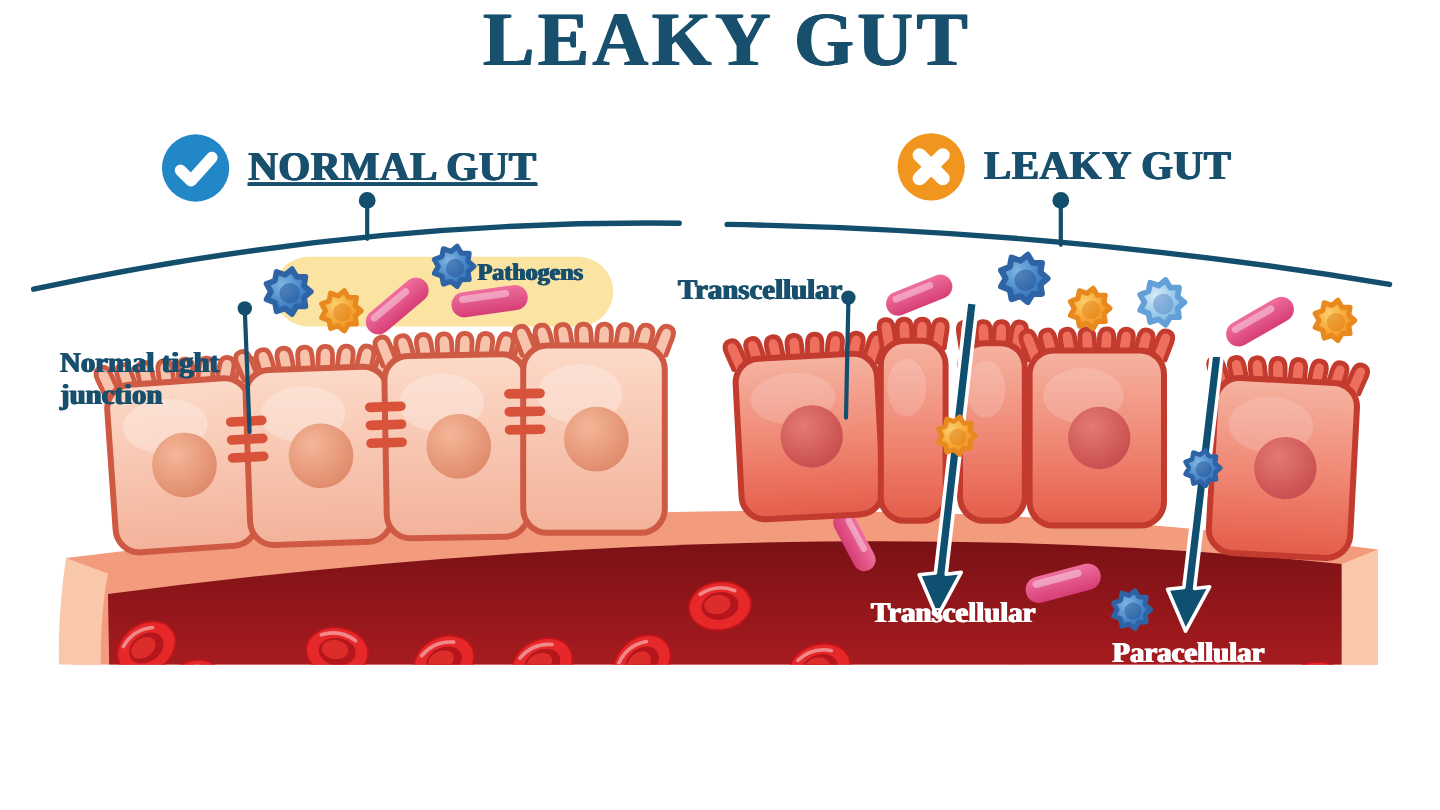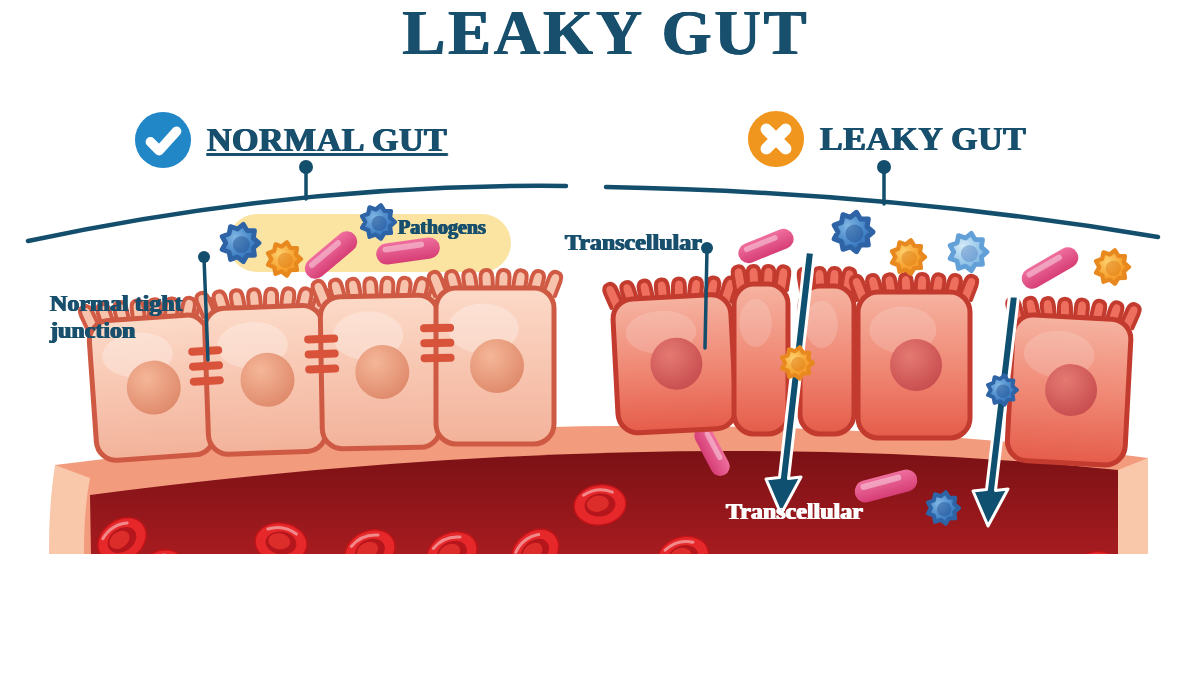--- a/index.html
+++ b/index.html
@@ -389,13 +389,14 @@
       <circle r="29" fill="#f0951d"></circle>
       <path d="M -10,-10 L 10,10 M 10,-10 L -10,10" stroke="#fff" stroke-width="12" fill="none" stroke-linecap="round"></path>
     </svg>
     <span>LEAKY GUT</span>
   </div>
 
   <div class="txt lbl-tight">Normal tight junction</div>
   <div class="txt lbl-pathogens">Pathogens</div>
   <div class="txt lbl-inflammation">Transcellular</div>
   <div class="txt lbl-white lbl-trans">Transcellular</div>
+  <div class="txt lbl-white lbl-para">Paracellular</div>
 </div>
 
 </body></html>

